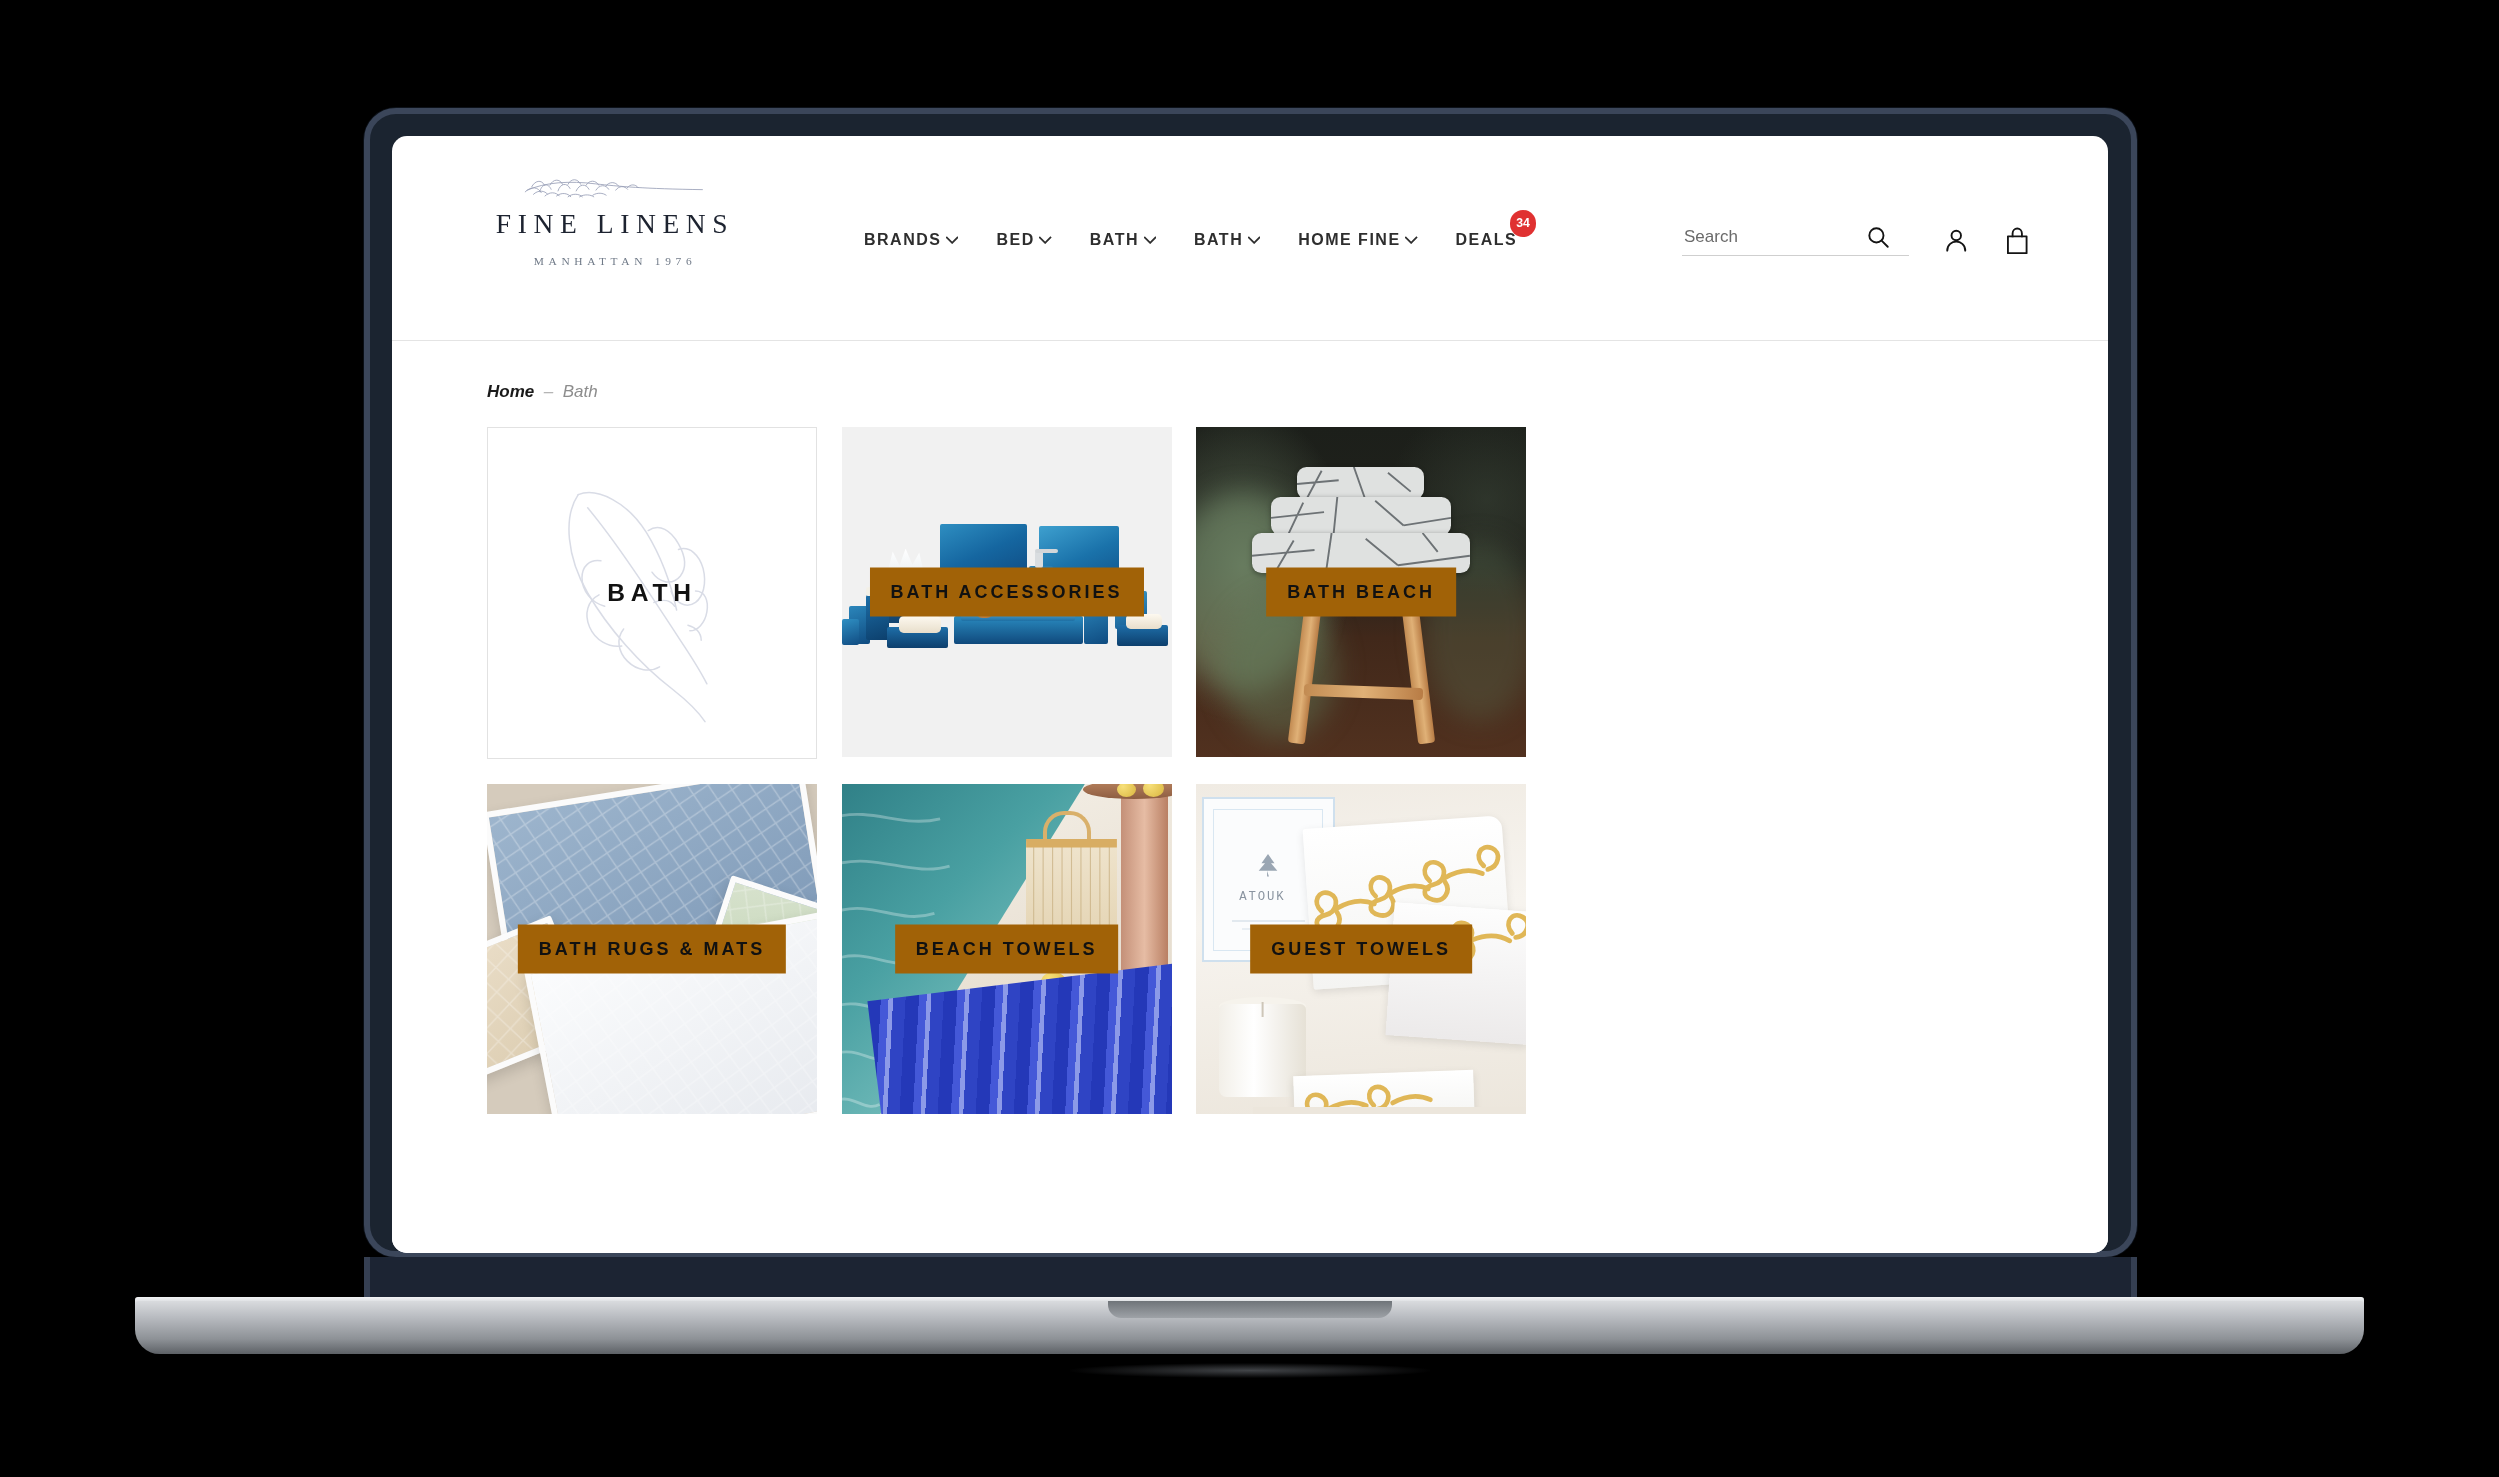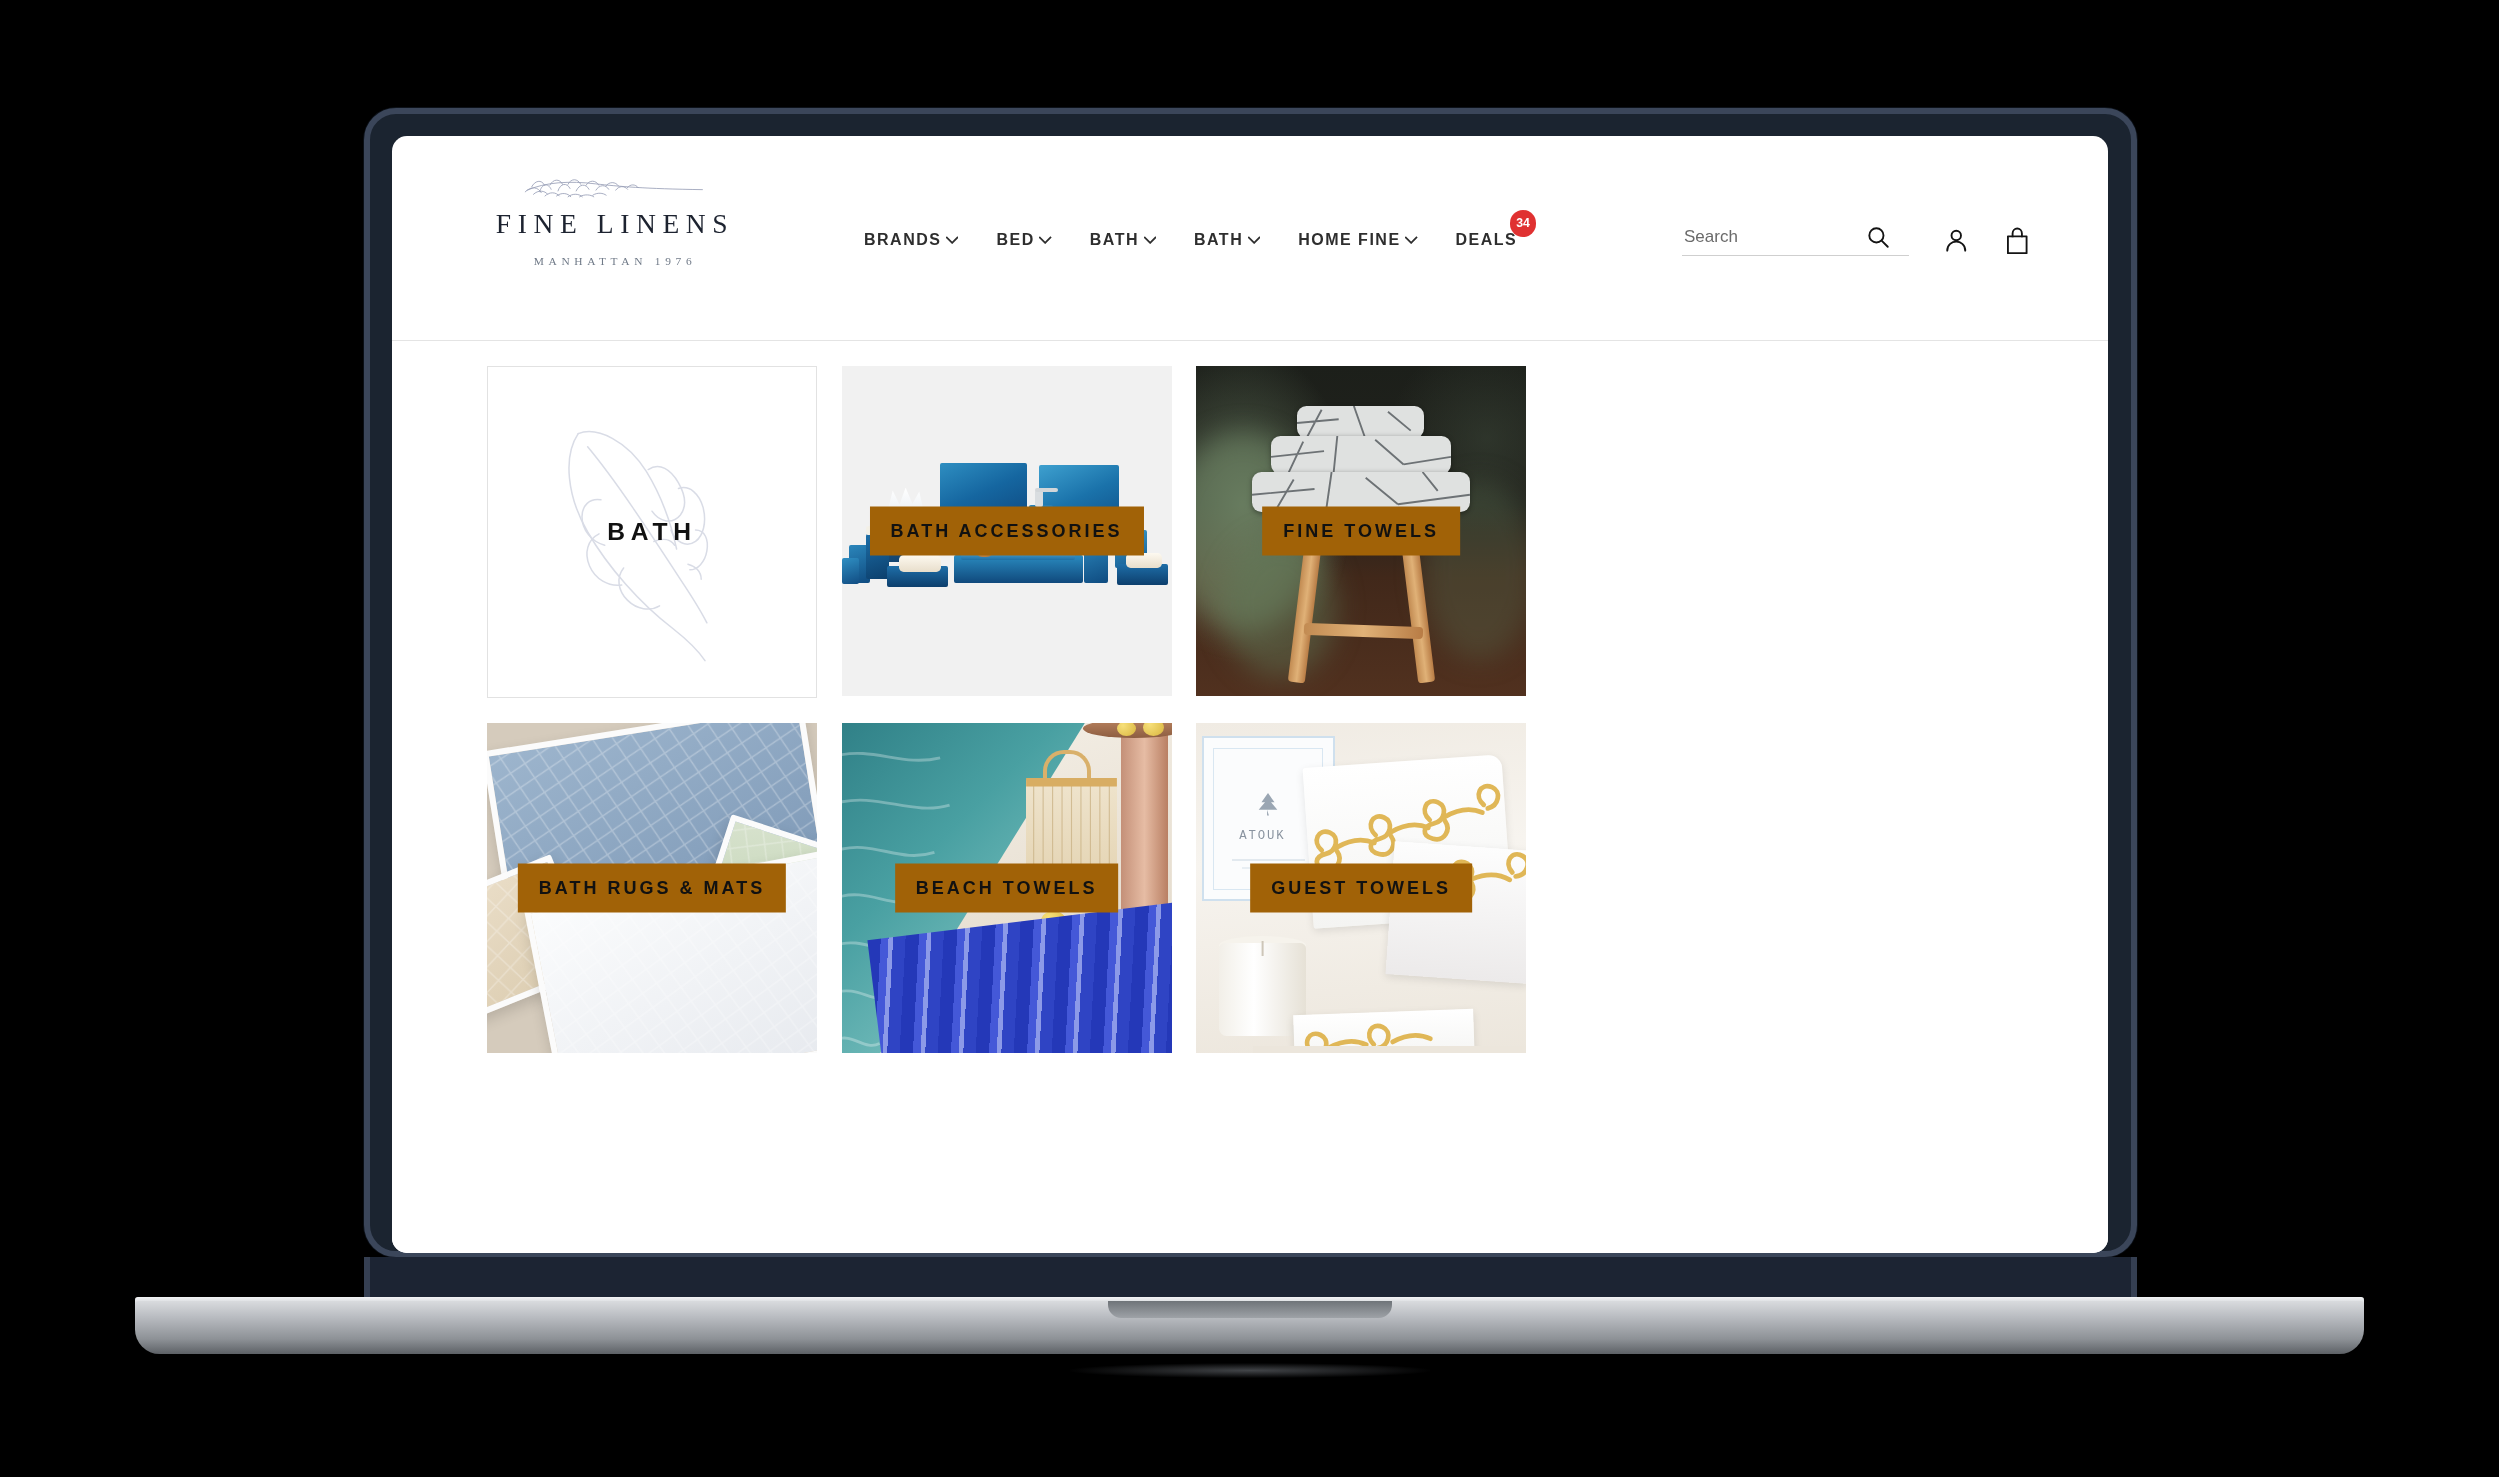--- a/index.html
+++ b/index.html
@@ -407,20 +407,25 @@
             <circle cx="14" cy="9" r="5" stroke="#141414" stroke-width="2" fill="none"></circle>
             <path d="M4.5 25 C4.5 18.5 9.5 15.5 14 15.5 C18.5 15.5 23.5 18.5 23.5 25" stroke="#141414" stroke-width="2" fill="none" stroke-linecap="round"></path>
           </svg>
           <svg width="26.5" height="28" viewBox="0 0 28 30" class="icon-btn">
             <path d="M4 10 L24 10 L24 28 L4 28 Z" stroke="#141414" stroke-width="2" fill="none" stroke-linejoin="round"></path>
             <path d="M9 11 L9 7 C9 3.6 11.4 1.6 14 1.6 C16.6 1.6 19 3.6 19 7 L19 11" stroke="#141414" stroke-width="2" fill="none"></path>
           </svg>
         </div>
       </header>
 
+      <div class="breadcrumb">
+        <span class="crumb-home">Home</span>
+        <span class="crumb-sep">–</span>
+        <span class="crumb-current">Bath</span>
+      </div>
 
       <div class="cat-grid">
 
         <div class="cat-card card-bath">
           <svg class="leaf-svg" width="246" height="284" viewBox="0 0 260 300">
             <g stroke="#d9dce6" stroke-width="1.6" fill="none" stroke-linecap="round" stroke-linejoin="round">
               <path d="M52 46 C36 70 40 112 62 150 C84 188 118 226 152 252 C166 263 178 274 186 286"></path>
               <path d="M52 46 C72 38 104 54 124 86 C140 112 150 140 156 168"></path>
               <path d="M62 60 C92 96 126 148 160 200 C172 218 182 234 188 246"></path>
               <path d="M126 84 C138 76 150 84 158 98 C166 112 166 124 160 132 C152 142 138 140 130 128"></path>
@@ -500,21 +505,21 @@
               </div>
               <div class="towel" style="left:0px;top:66px;width:218px;height:40px;">
                 <svg class="towel-lines" viewBox="0 0 230 42">
                   <g stroke="#6d7275" stroke-width="2" fill="none">
                     <path d="M24 42 L44 8 M84 0 L78 42 M120 6 L154 34 M0 24 L66 18 M154 34 L230 24 M180 0 L196 20"></path>
                   </g>
                 </svg>
               </div>
             </div>
           </div>
-          <span class="cat-label">FINE TOWELS</span>
+          <span class="cat-label">BATH BEACH</span>
         </div>
 
         <div class="cat-card card-rugs">
           <div>
             <div class="rug" style="left:7.6px;top:1.9px;width:312px;height:180px;background:linear-gradient(160deg,#9db5cd,#7d98b6);transform:rotate(-9deg);">
               <svg class="rug-quilt" viewBox="0 0 330 190" preserveAspectRatio="none">
                 <defs>
                     <pattern id="q1" width="26" height="26" patternUnits="userSpaceOnUse" patternTransform="rotate(20)">
                   <path d="M0 13 L13 0 M13 26 L26 13 M0 13 L13 26 M13 0 L26 13" stroke="#ffffff" stroke-opacity=".28" stroke-width="1.6" fill="none"></path>
                 </pattern>

